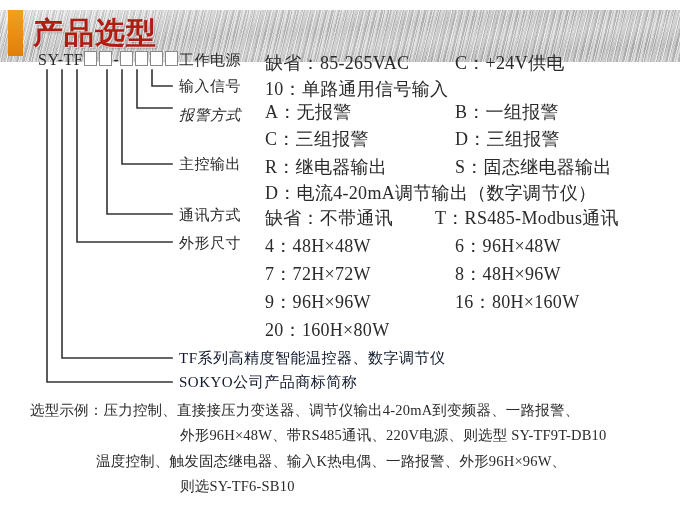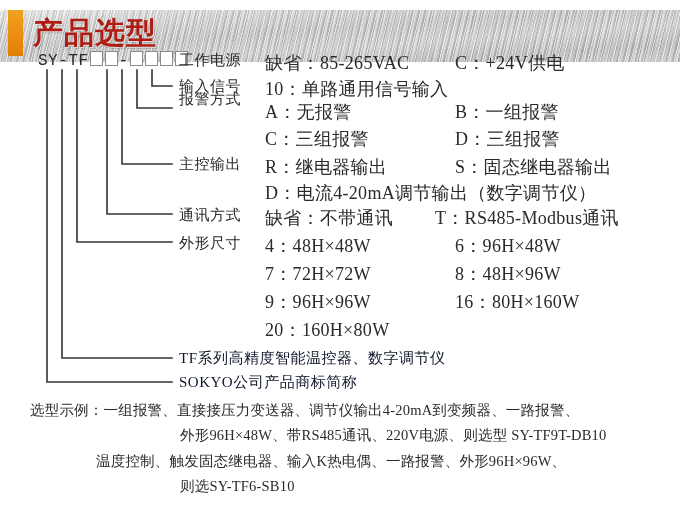--- a/index.html
+++ b/index.html
@@ -43,21 +43,21 @@
   }
 
   
   #diagram{
     position:absolute;left:0;top:46px;width:680px;height:470px;
   }
   #leaders{position:absolute;left:0;top:0;width:680px;height:470px;}
 
   .model-code{
     position:absolute;
-    font-family:Liberation Mono, monospace;
+    font-family:Liberation Serif, serif;
     font-size:16px;
     letter-spacing:0.5px;
     white-space:nowrap;
     color:#2a2a2a;
   }
   .mbox{
     display:inline-block;width:11px;height:13px;
     border:1px solid #8a8a8a;
     vertical-align:-1px;
     margin:0 1px;
@@ -119,21 +119,21 @@
       <path d="M62,24 L62,312 L172,312"></path>
 
       <path d="M47,24 L47,336 L172,336"></path>
     </g>
   </svg>
 
   <div class="model-code" style="left:38px;top:5px;"><span>SY-TF</span><span class="mbox"></span><span class="mbox"></span><span>-</span><span class="mbox"></span><span class="mbox"></span><span class="mbox"></span><span class="mbox"></span></div>
 
   <div class="cat-label" style="left:179px;top:5px;">工作电源</div>
   <div class="cat-label" style="left:179px;top:31px;">输入信号</div>
-  <div class="cat-label" style="left:179px;top:44px;">报警方式</div>
+  <div class="cat-label" style="left:179px;top:60px;font-style:italic;">报警方式</div>
   <div class="cat-label" style="left:179px;top:109px;">主控输出</div>
   <div class="cat-label" style="left:179px;top:160px;">通讯方式</div>
   <div class="cat-label" style="left:179px;top:188px;">外形尺寸</div>
 
   <div class="opt" style="left:265px;top:5px;">缺省：85-265VAC</div>
   <div class="opt" style="left:455px;top:5px;">C：+24V供电</div>
 
   <div class="opt" style="left:265px;top:31px;">10：单路通用信号输入</div>
 
   <div class="opt" style="left:265px;top:54px;">A：无报警</div>
@@ -152,18 +152,18 @@
   <div class="opt" style="left:455px;top:188px;">6：96H×48W</div>
   <div class="opt" style="left:265px;top:216px;">7：72H×72W</div>
   <div class="opt" style="left:455px;top:216px;">8：48H×96W</div>
   <div class="opt" style="left:265px;top:244px;">9：96H×96W</div>
   <div class="opt" style="left:455px;top:244px;">16：80H×160W</div>
   <div class="opt" style="left:265px;top:272px;">20：160H×80W</div>
 
   <div class="tail" style="left:179px;top:303px;">TF系列高精度智能温控器、数字调节仪</div>
   <div class="tail" style="left:179px;top:327px;">SOKYO公司产品商标简称</div>
 
-  <div class="ex-line" style="left:30px;top:355px;">选型示例：一组报警、直接接压力变送器、调节仪输出4-20mA到变频器、一路报警、</div>
+  <div class="ex-line" style="left:30px;top:355px;">选型示例：压力控制、直接接压力变送器、调节仪输出4-20mA到变频器、一路报警、</div>
   <div class="ex-line" style="left:180px;top:380px;">外形96H×48W、带RS485通讯、220V电源、则选型 SY-TF9T-DB10</div>
   <div class="ex-line" style="left:96px;top:406px;">温度控制、触发固态继电器、输入K热电偶、一路报警、外形96H×96W、</div>
   <div class="ex-line" style="left:180px;top:431px;">则选SY-TF6-SB10</div>
 
 </div>
 
 </body></html>

